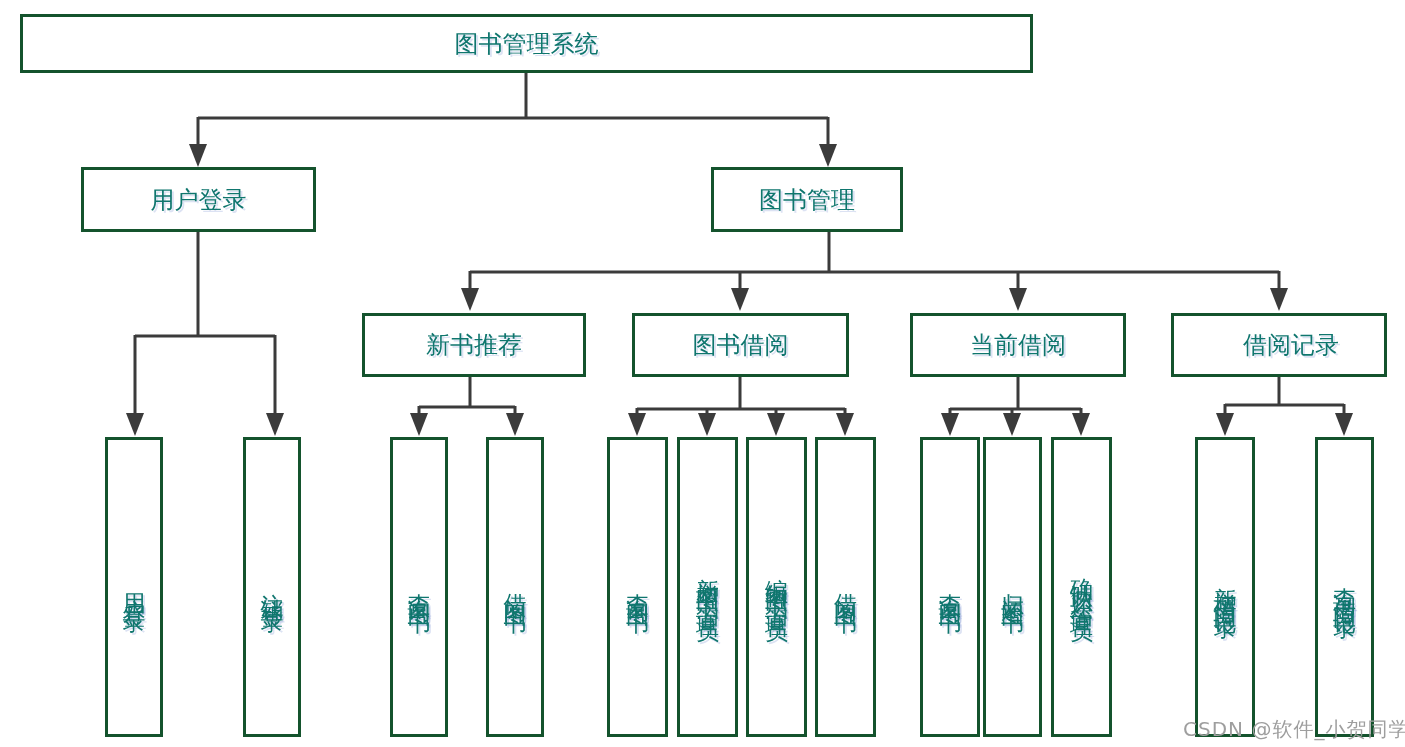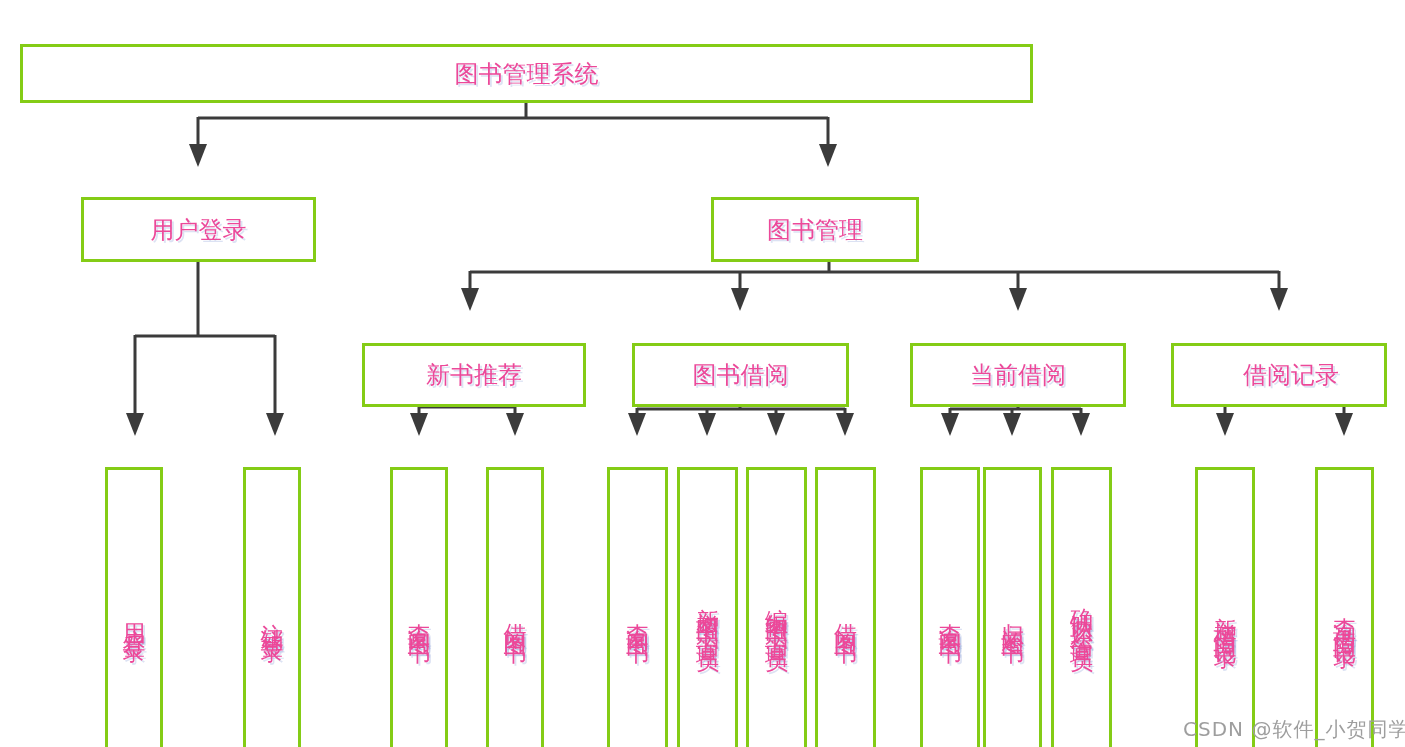--- a/index.html
+++ b/index.html
@@ -13,35 +13,34 @@
   }
   .connectors {
     position: absolute;
     left: 0; top: 0;
     width: 1405px; height: 747px;
     pointer-events: none;
   }
   .box {
     position: absolute;
     box-sizing: border-box;
-    border: 3px solid #84cc16;
+    border: 3px solid #14532d;
     background: #ffffff;
     display: flex;
     align-items: center;
     justify-content: center;
-    color: #ec4899;
+    color: #0f766e;
     font-size: 24px;
     line-height: 1;
     text-shadow: 2px 2px 0 rgba(140,160,215,0.30);
     white-space: nowrap;
-    margin-top: 30px;
   }
   .root-box   { left: 20px;  top: 14px;  width: 1013px; height: 59px; }
   .lvl2-user  { left: 81px;  top: 167px; width: 235px;  height: 65px; }
-  .lvl2-book  { left: 711px; top: 167px; width: 208px;  height: 65px; }
+  .lvl2-book  { left: 711px; top: 167px; width: 192px;  height: 65px; }
   .lvl3 { top: 313px; height: 64px; }
   .lvl3-newbook { left: 362px;  width: 224px; }
   .lvl3-borrow  { left: 632px;  width: 217px; }
   .lvl3-current { left: 910px;  width: 216px; }
   .lvl3-records { left: 1171px; width: 216px; padding-left: 24px; }
   .leaf {
     top: 437px;
     height: 300px;
     writing-mode: vertical-rl;
     letter-spacing: 6px;

